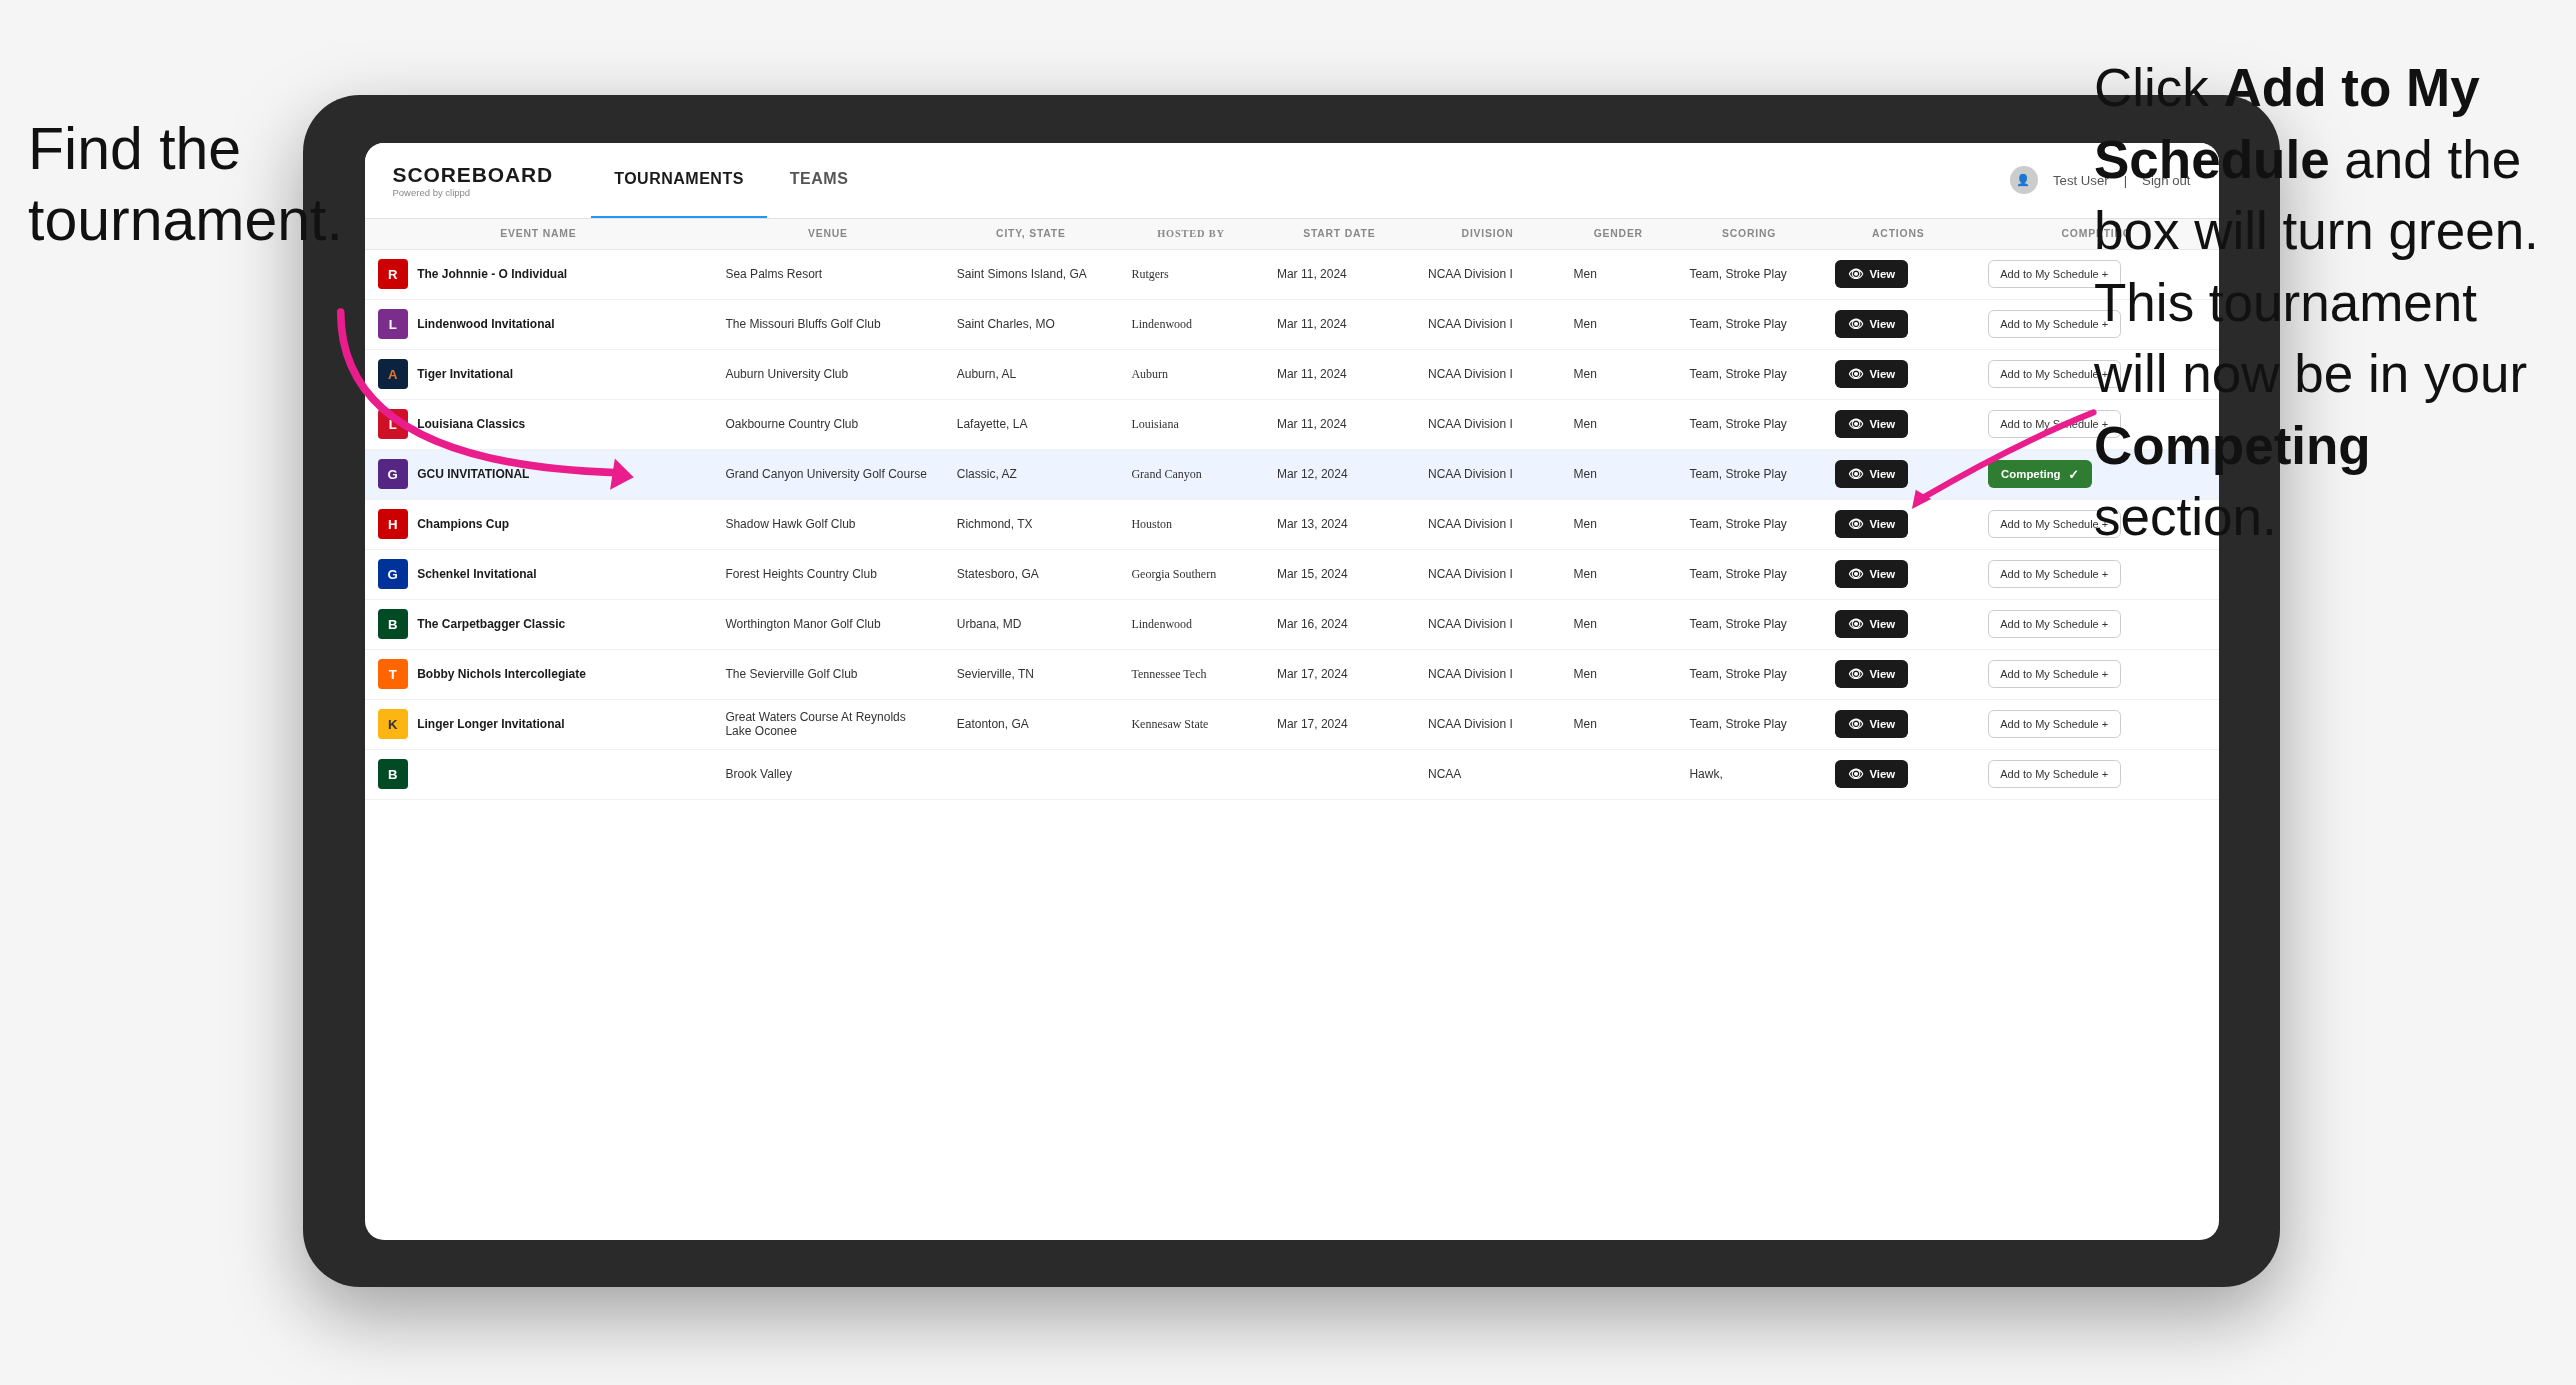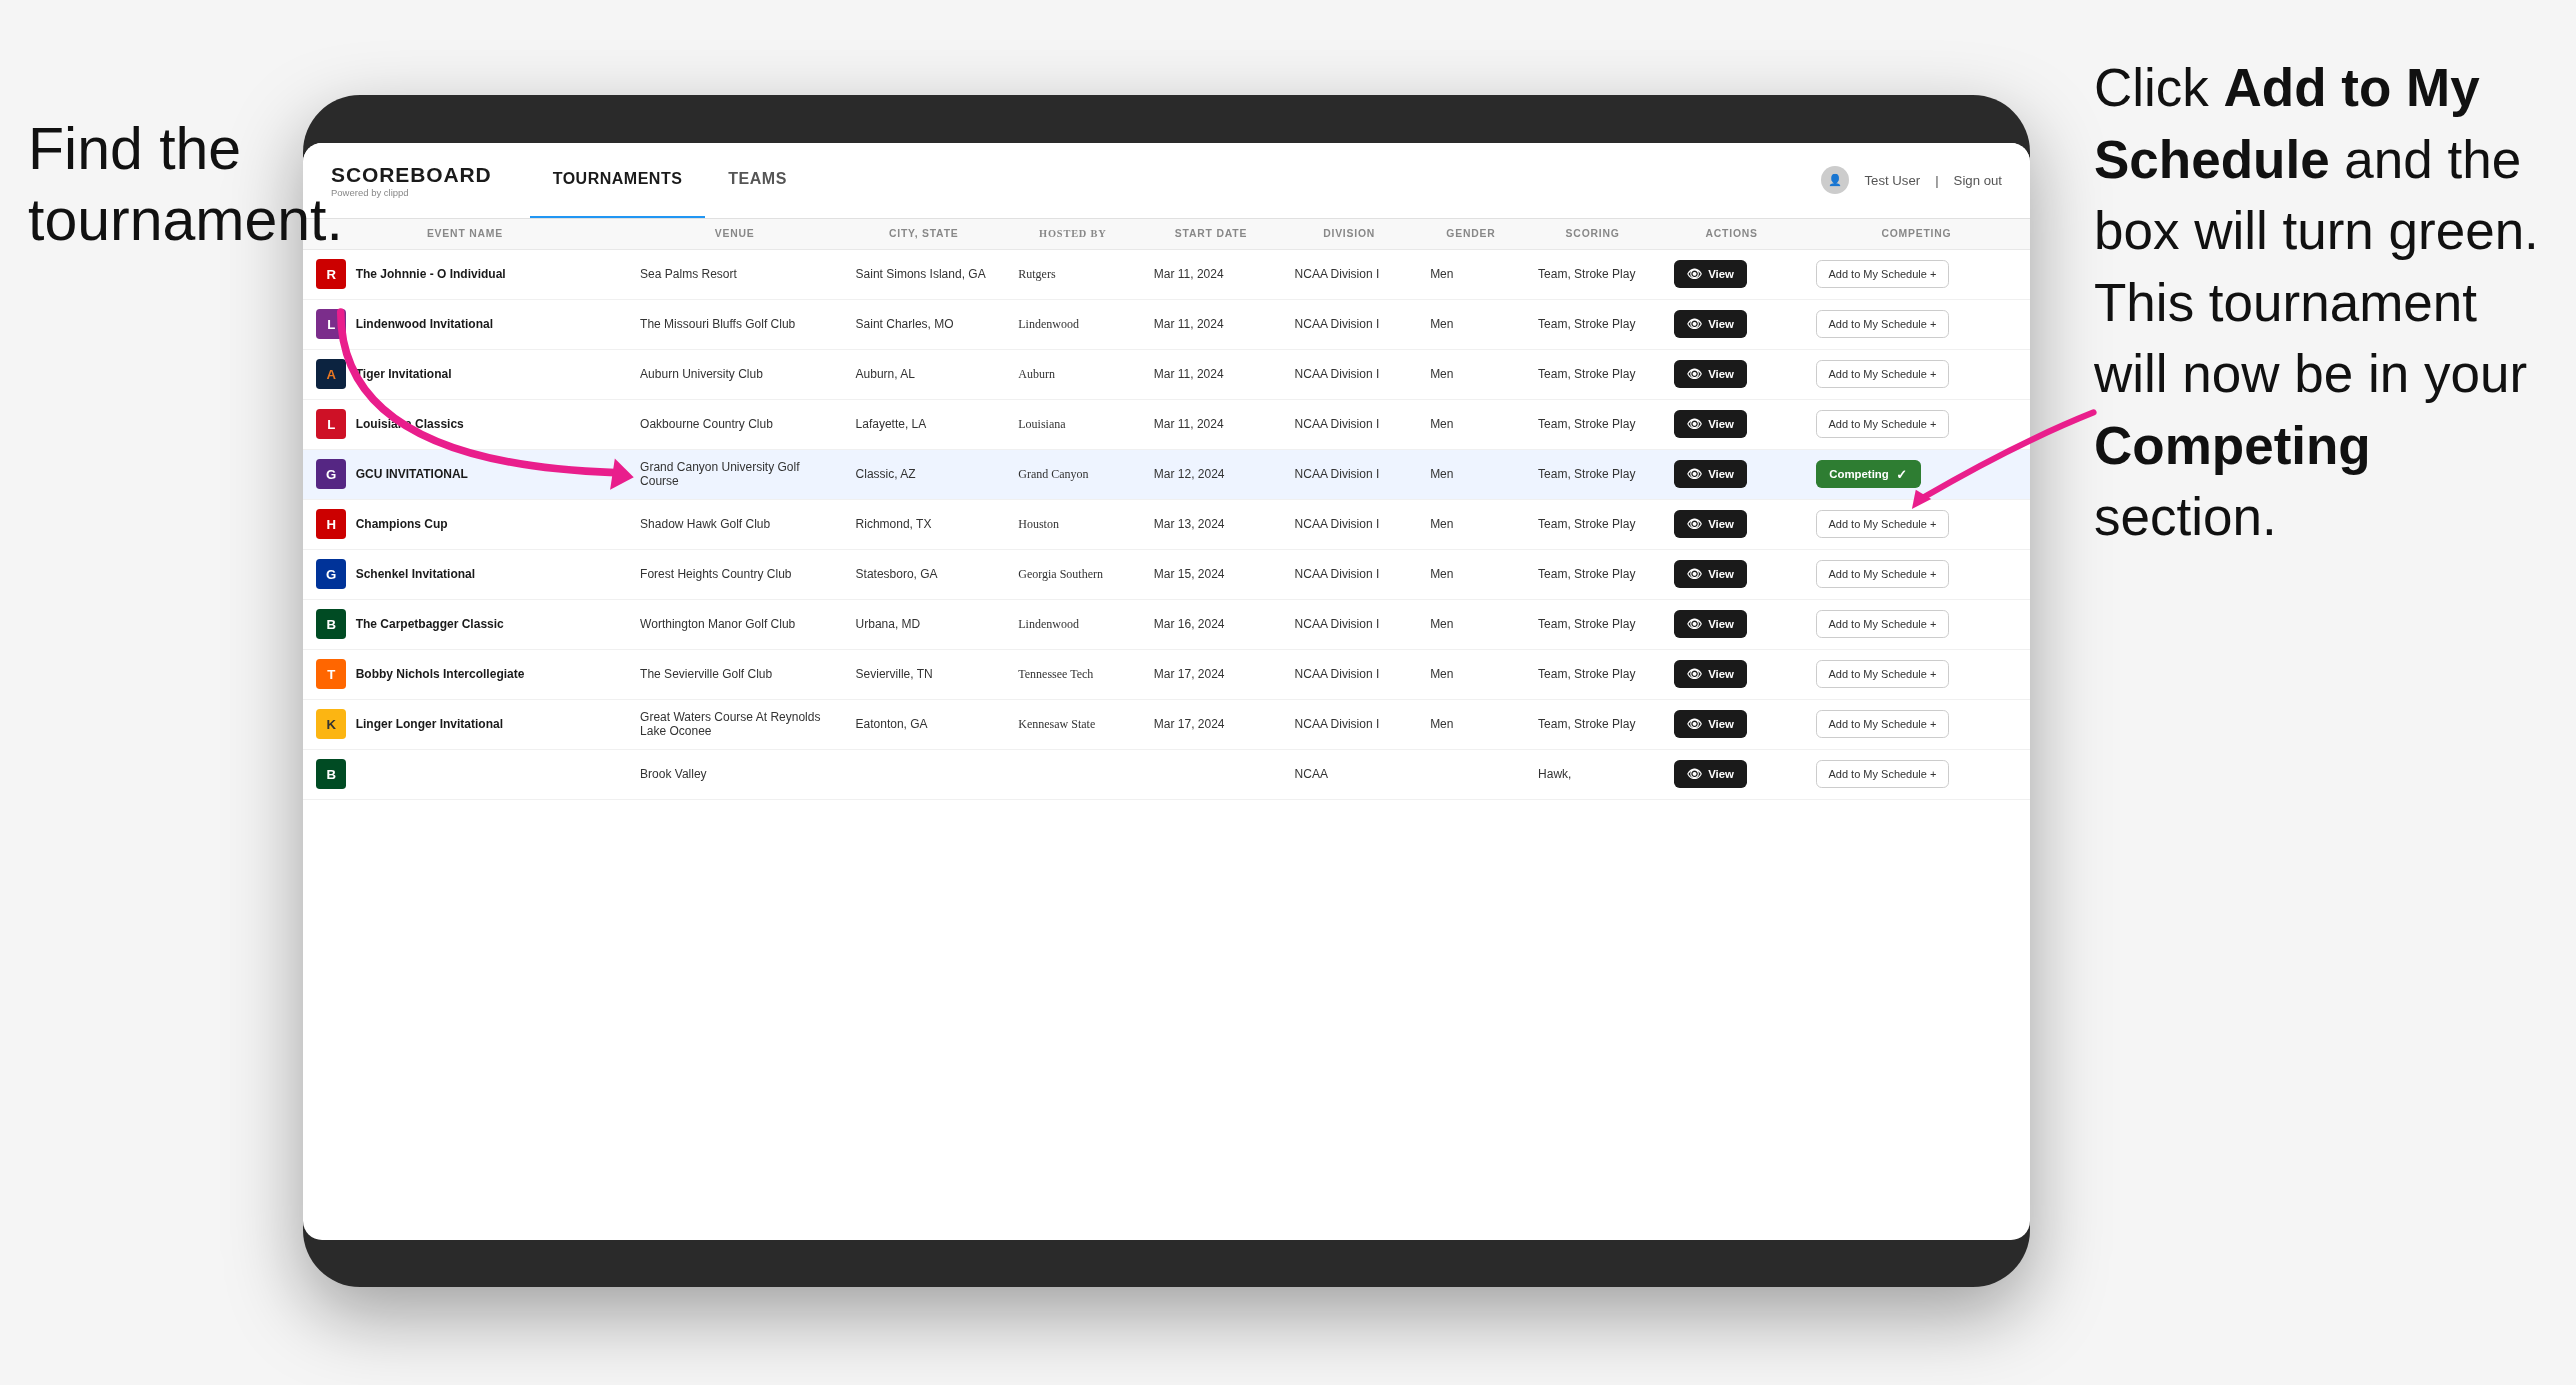--- a/index.html
+++ b/index.html
@@ -53,21 +53,21 @@
       width: 359px;
       height: 208px;
       pointer-events: none;
     }
 
     
     .tablet {
       position: absolute;
       top: 95px;
       left: 303px;
-      width: 1727px;
+      width: 1977px;
       height: 1192px;
       background: #2a2a2a;
       border-radius: 57px;
       box-shadow: 0 28px 76px rgba(0,0,0,0.35);
       display: flex;
       align-items: center;
       justify-content: center;
     }
 
     .tablet-screen {

